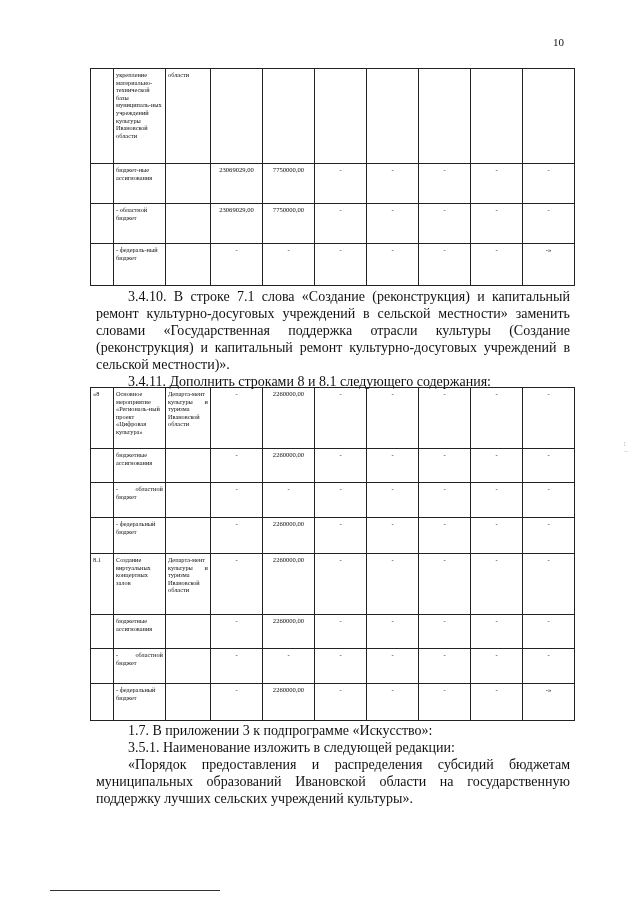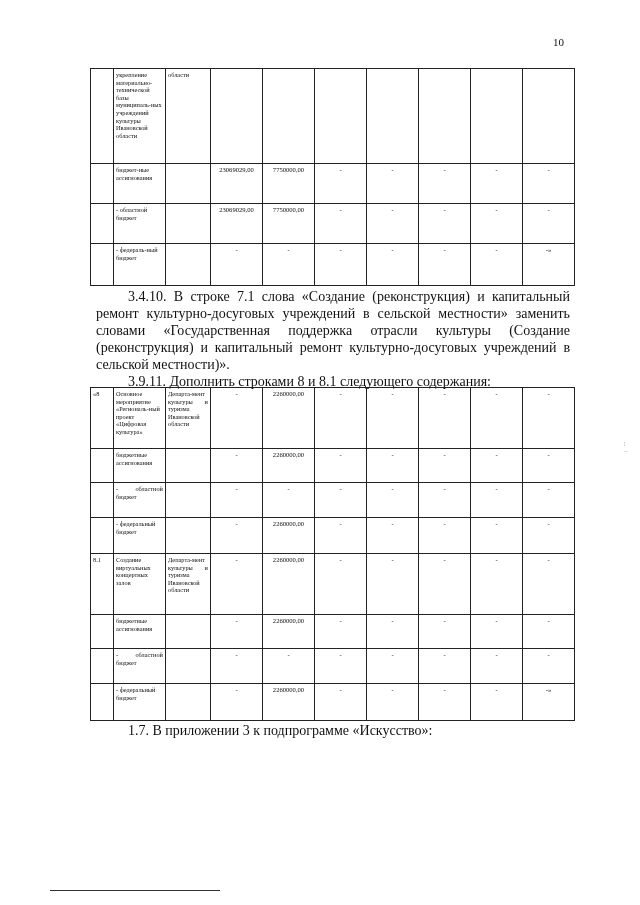--- a/index.html
+++ b/index.html
@@ -83,21 +83,21 @@
     <td class="num">-</td>
     <td class="num">-</td>
     <td class="num">-</td>
     <td class="num">-»</td>
   </tr>
 </tbody>
   </table>
 
 <div class="para" style="top:288px;">
   <p class="indent">3.4.10. В строке 7.1 слова «Создание (реконструкция) и капитальный ремонт культурно-досуговых учреждений в сельской местности» заменить словами «Государственная поддержка отрасли культуры (Создание (реконструкция) и капитальный ремонт культурно-досуговых учреждений в сельской местности)».</p>
-  <p class="indent">3.9.11. Дополнить строками 8 и 8.1 следующего содержания:</p>
+  <p class="indent">3.4.11. Дополнить строками 8 и 8.1 следующего содержания:</p>
 </div>
 
 <table class="grid" style="left:90px; top:387px; width:484px;">
   <colgroup>
     <col style="width:23px">
       <col style="width:52px">
       <col style="width:45px">
     <col style="width:52px">
       <col style="width:52px">
       <col style="width:52px">
@@ -201,16 +201,18 @@
     <td class="num">-</td>
     <td class="num">-</td>
     <td class="num">-</td>
     <td class="num">-»</td>
   </tr>
 </tbody>
   </table>
 
 <div class="para" style="top:722px; left:96px;">
   <p class="indent">1.7. В приложении 3 к подпрограмме «Искусство»:</p>
+  <p class="indent">3.5.1. Наименование изложить в следующей редакции:</p>
+  <p class="indent">«Порядок предоставления и распределения субсидий бюджетам муниципальных образований Ивановской области на государственную поддержку лучших сельских учреждений культуры».</p>
 </div>
 
 <div class="margin-mark">⁝<br>‥</div>
 <div class="footnote-line"></div>
 
 </body></html>

